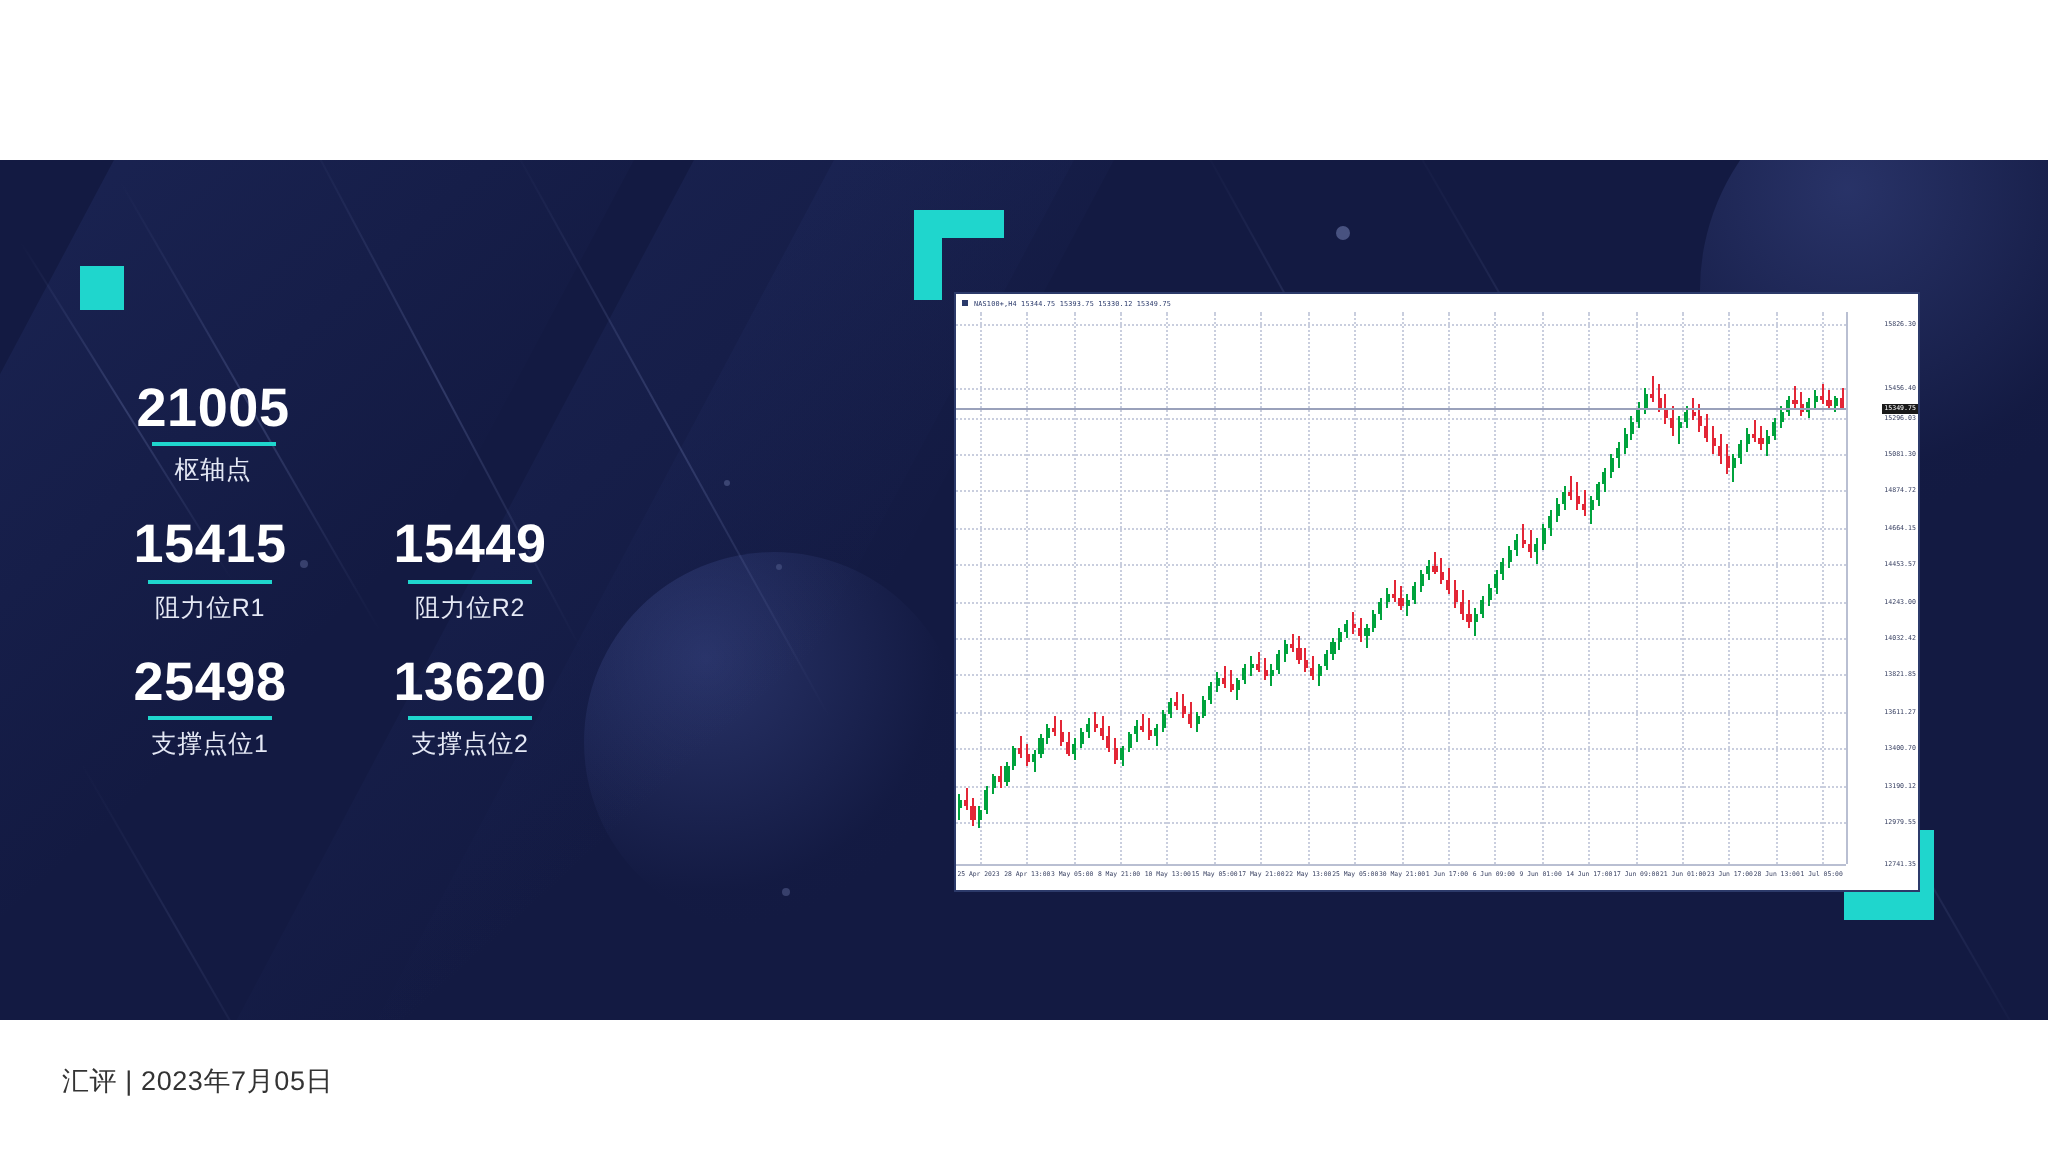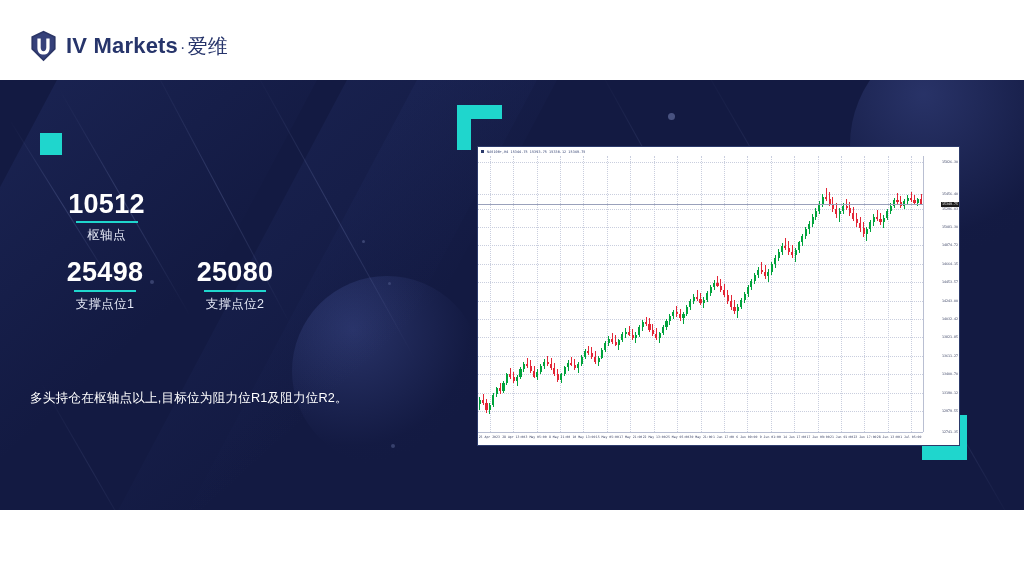--- a/index.html
+++ b/index.html
@@ -82,36 +82,20 @@
   
   .footer { position:absolute; left:0; top:510px; width:1024px; height:66px; background:#ffffff; }
   .footer-text { position:absolute; left:31px; top:22px; font-size:13.5px; color:#333333;
                  letter-spacing:0.3px; }
 </style>
 </head>
 <body>
 
 <div id="page">
 
-  <div class="header">
-    <div class="logo-wrap">
-      <span class="logo-mark">
-        <svg width="27" height="32" viewBox="0 0 27 32">
-          <path d="M13.5 0.8 L25.6 6.4 L25.6 19.2 L13.5 31.2 L1.4 19.2 L1.4 6.4 Z" fill="#2b3566"></path>
-          <path d="M13.5 2.6 L23.9 7.4 L23.9 18.6 L13.5 29.1 L3.1 18.6 L3.1 7.4 Z" fill="#36417a"></path>
-          <path d="M7.4 8.6 L10.7 8.6 L10.7 17.6 C10.7 20.0 11.9 21.2 13.5 21.2
-                   C15.1 21.2 16.3 20.0 16.3 17.6 L16.3 8.6 L19.6 8.6 L19.6 17.9
-                   C19.6 22.2 17.0 24.6 13.5 24.6 C10.0 24.6 7.4 22.2 7.4 17.9 Z" fill="#ffffff"></path>
-        </svg>
-      </span>
-      <span class="logo-text">
-        <span>IV Markets</span><span class="sep">·</span><span class="cn">爱维</span>
-      </span>
-    </div>
-  </div>
 
   <div class="stage">
 
     <div class="stage-bg">
       <div class="glowpanel" style="left:-60px; top:-40px; width:260px; height:520px;"></div>
       <div class="glowpanel" style="left:230px; top:-60px; width:210px; height:560px; opacity:.8;"></div>
       <div class="glowpanel" style="left:300px; top:-30px; width:120px; height:500px; opacity:.55;"></div>
       <div class="planet" style="left:292px; top:196px; width:190px; height:190px;"></div>
       <div class="planet" style="left:850px; top:-50px; width:230px; height:230px;"></div>
       <div class="streak" style="left:10px;  top:40px;  width:200px; transform:rotate(58deg);"></div>
@@ -135,42 +119,53 @@
     <div class="bracket" style="left:922px; top:366px; width:45px; height:14px;"></div>
   </div>
 
   <div class="title-row">
     <span class="title-square"></span>
   </div>
 
   <div class="levels">
     <div class="lvl-row">
       <div class="lvl single">
-        <div class="lvl-num">10512</div>
+        <div class="lvl-num">21005</div>
         <div class="lvl-rule"></div>
         <div class="lvl-label">枢轴点</div>
+      </div>
+    </div>
+    <div class="lvl-row">
+      <div class="lvl">
+        <div class="lvl-num">15415</div>
+        <div class="lvl-rule"></div>
+        <div class="lvl-label">阻力位R1</div>
+      </div>
+      <div class="lvl">
+        <div class="lvl-num">15449</div>
+        <div class="lvl-rule"></div>
+        <div class="lvl-label">阻力位R2</div>
       </div>
     </div>
     <div class="lvl-row">
       <div class="lvl">
         <div class="lvl-num">25498</div>
         <div class="lvl-rule"></div>
         <div class="lvl-label">支撑点位1</div>
       </div>
       <div class="lvl">
-        <div class="lvl-num">25080</div>
+        <div class="lvl-num">13620</div>
         <div class="lvl-rule"></div>
         <div class="lvl-label">支撑点位2</div>
       </div>
     </div>
   </div>
 
   <div class="analysis">
     <div class="analysis-body">
-      <div>多头持仓在枢轴点以上,目标位为阻力位R1及阻力位R2。</div>
     </div>
   </div>
 
   <div class="chart">
     <div class="chart-head">
       <span class="bullet"></span>
       <span class="ohlc">NAS100+,H4  15344.75 15393.75 15330.12 15349.75</span>
     </div>
     <div class="plot" id="plot">
         <div class="gridh" style="top: 6.12371px;"></div>
@@ -504,14 +499,17 @@
         <div class="xtick" style="left: 281.763px;">9 Jun 01:00</div>
         <div class="xtick" style="left: 305.184px;">14 Jun 17:00</div>
         <div class="xtick" style="left: 328.605px;">17 Jun 09:00</div>
         <div class="xtick" style="left: 352.026px;">21 Jun 01:00</div>
         <div class="xtick" style="left: 375.447px;">23 Jun 17:00</div>
         <div class="xtick" style="left: 398.868px;">28 Jun 13:00</div>
         <div class="xtick" style="left: 422.289px;">1 Jul 05:00</div>
       </div>
   </div>
 
+  <div class="footer">
+    <div class="footer-text">汇评 | 2023年7月05日</div>
+  </div>
 
 </div>
 
 </body></html>

